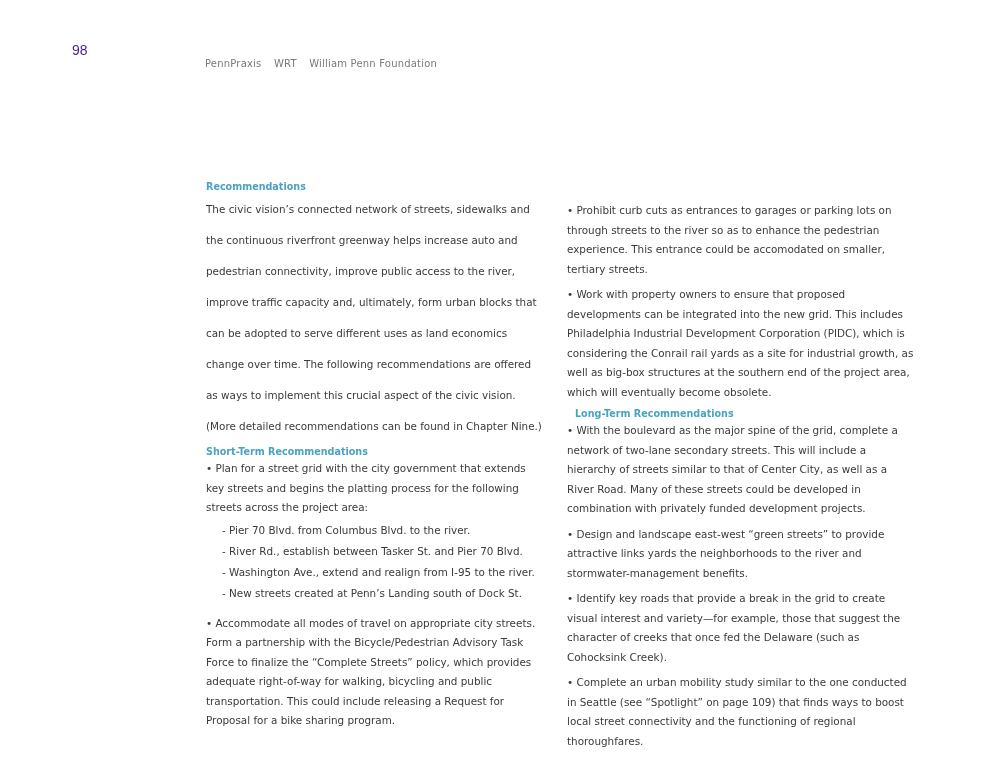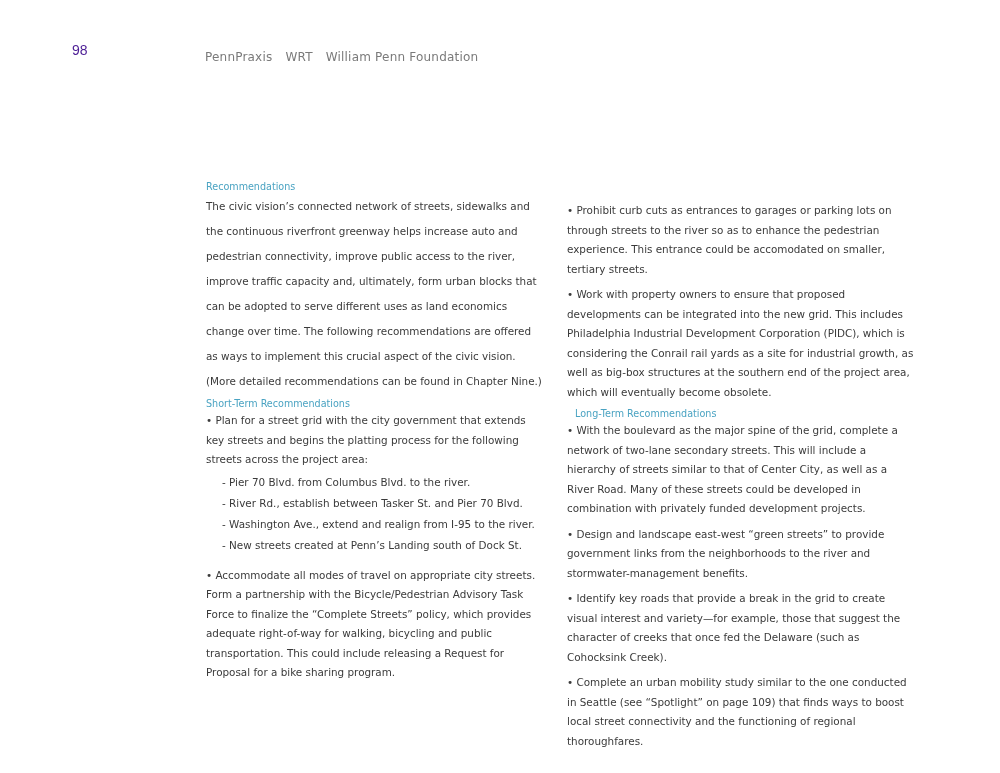--- a/index.html
+++ b/index.html
@@ -1,28 +1,28 @@
 <!DOCTYPE html>
 <html><head>
 <meta charset="utf-8">
 <style>
   html, body { margin: 0; padding: 0; background: #ffffff; }
   body { width: 1000px; height: 773px; position: relative; overflow: hidden;
          font-family: "DejaVu Sans", sans-serif; color: #3a3a3a; }
   .page-number { position: absolute; left: 72px; top: 42px; font-size: 14px; color: #4c1d95;
                  font-family: "Liberation Sans", sans-serif; }
-  .running-header { position: absolute; left: 205px; top: 50px; font-size: 12px; color: #7a7a7a;
+  .running-header { position: absolute; left: 205px; top: 58px; font-size: 10px; color: #7a7a7a;
                     letter-spacing: 0.2px; }
   .running-header span { margin-right: 9px; }
   .col { position: absolute; top: 181px; font-size: 10.4px; }
   .col-left { left: 206px; width: 340px; }
   .col-right { left: 567px; width: 350px; top: 201px; }
-  .heading { color: #4aa3c2; font-weight: normal; font-size: 9.6px; margin: 0 0 2px 0; }
+  .heading { color: #4aa3c2; font-weight: bold; font-size: 9.6px; margin: 0 0 2px 0; }
   p { margin: 0; }
-  .intro { line-height: 25px; }
+  .intro { line-height: 31px; }
   .bullet { line-height: 19.5px; margin-bottom: 6px; }
   .sub { line-height: 17px; padding-left: 22px; text-indent: -6px; margin: 2px 0 4px 0; }
   .sub .cont { display: block; text-indent: 0; padding-left: 6px; }
   .h-short { margin-top: 4px; }
   .h-long { margin-top: 6px; padding-left: 8px; }
 </style>
 </head>
 <body>
 
 <div class="page-number">98</div>
@@ -50,16 +50,16 @@
     <span>- New streets created at Penn’s Landing south of Dock St.</span>
   </div>
   <p class="bullet">• Accommodate all modes of travel on appropriate city streets. Form a partnership with the Bicycle/Pedestrian Advisory Task Force to finalize the “Complete Streets” policy, which provides adequate right-of-way for walking, bicycling and public transportation. This could include releasing a Request for Proposal for a bike sharing program.</p>
 </div>
 
 <div class="col col-right">
   <p class="bullet">• Prohibit curb cuts as entrances to garages or parking lots on through streets to the river so as to enhance the pedestrian experience. This entrance could be accomodated on smaller, tertiary streets.</p>
   <p class="bullet">• Work with property owners to ensure that proposed developments can be integrated into the new grid. This includes Philadelphia Industrial Development Corporation (PIDC), which is considering the Conrail rail yards as a site for industrial growth, as well as big-box structures at the southern end of the project area, which will eventually become obsolete.</p>
   <div class="heading h-long">Long-Term Recommendations</div>
   <p class="bullet">• With the boulevard as the major spine of the grid, complete a network of two-lane secondary streets. This will include a hierarchy of streets similar to that of Center City, as well as a River Road. Many of these streets could be developed in combination with privately funded development projects.</p>
-  <p class="bullet">• Design and landscape east-west “green streets” to provide government links from the neighborhoods to the river and stormwater-management benefits.</p>
+  <p class="bullet">• Design and landscape east-west “green streets” to provide attractive links yards the neighborhoods to the river and stormwater-management benefits.</p>
   <p class="bullet">• Identify key roads that provide a break in the grid to create visual interest and variety—for example, those that suggest the character of creeks that once fed the Delaware (such as Cohocksink Creek).</p>
   <p class="bullet">• Complete an urban mobility study similar to the one conducted in Seattle (see “Spotlight” on page 109) that finds ways to boost local street connectivity and the functioning of regional thoroughfares.</p>
 </div>
 
 </body></html>

